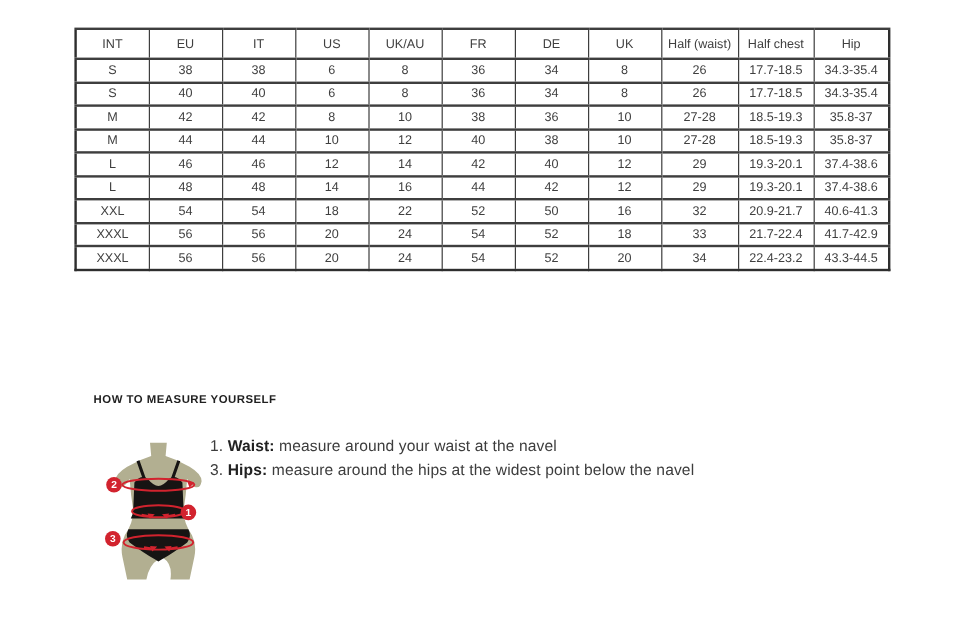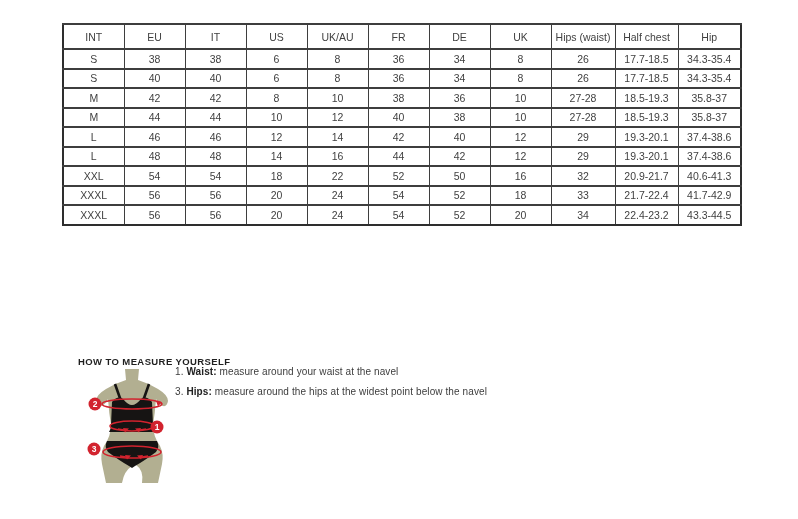--- a/index.html
+++ b/index.html
@@ -30,29 +30,29 @@
     color: #3f3f3f;
     font-weight: normal;
     white-space: nowrap;
     overflow: hidden;
   }
   table.size-table th { height: 25px; }
   table.size-table td { height: 19.5px; }
 
   
   .measure-title {
-    position: absolute; left: 63px; top: 356px;
+    position: absolute; left: 63px; top: 328px;
     font-size: 9.5px; font-weight: bold; letter-spacing: 0.4px;
     color: #1f1f1f;
     padding-left: 15px;
   }
   .figure-wrap { position: absolute; left: 84px; top: 368px; width: 97px; height: 122px; }
   .measure-list { position: absolute; left: 175px; top: 365px; width: 420px; }
   .m-item {
-    font-size: 10px; color: #3d3d3d;
+    font-size: 13px; color: #3d3d3d;
     line-height: 13px;
     margin-bottom: 6.5px;
     letter-spacing: 0.1px;
   }
   .m-item b { color: #222222; }
 </style>
 </head>
 <body>
 
 <div class="page">
@@ -75,21 +75,21 @@
       <thead>
         <tr>
             <th>INT</th>
             <th>EU</th>
             <th>IT</th>
             <th>US</th>
             <th>UK/AU</th>
             <th>FR</th>
             <th>DE</th>
             <th>UK</th>
-            <th>Hips (waist)</th>
+            <th>Half (waist)</th>
             <th>Half chest</th>
             <th>Hip</th>
           </tr>
       </thead>
       <tbody>
           <tr>
             <td>S</td>
             <td>38</td>
             <td>38</td>
             <td>6</td>

